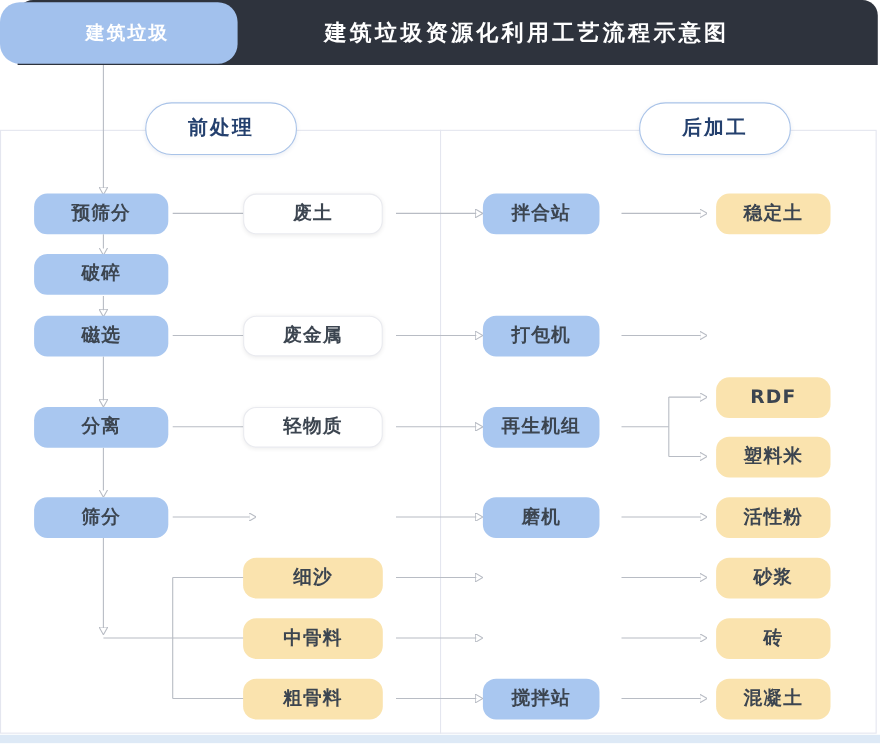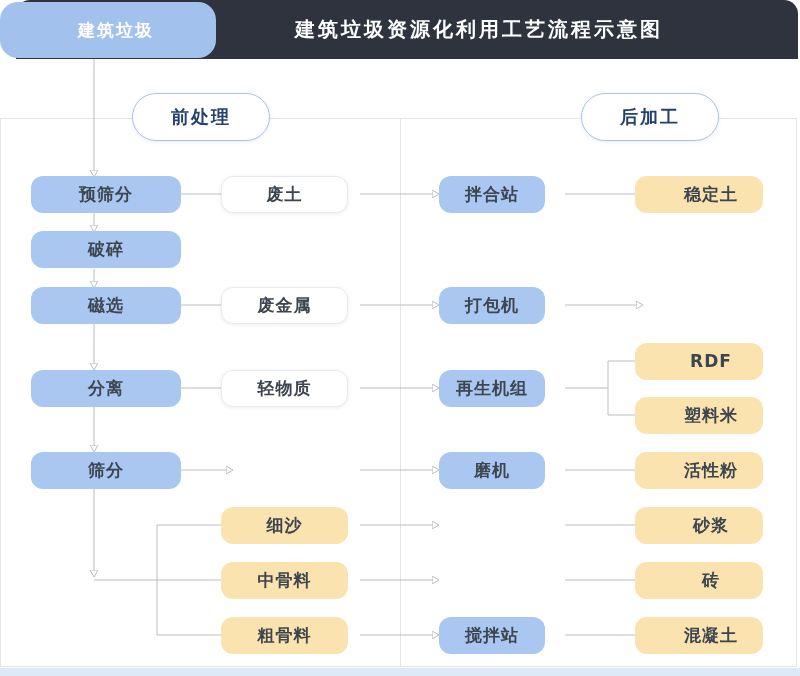--- a/index.html
+++ b/index.html
@@ -43,21 +43,21 @@
   }
   .sec-pre{left:132px;} .sec-post{left:533px;margin-left:48px;}
   
   .wires{position:absolute;left:0;top:0;width:800px;height:676px;z-index:2;pointer-events:none;}
   .wires path{stroke:var(--line-gray);stroke-width:1;fill:none;}
   
   .node{
     position:absolute;height:37px;line-height:37px;text-align:center;border-radius:12px;
     font-size:17px;font-weight:600;color:var(--node-text);z-index:3;letter-spacing:1px;
   }
-  .c1{left:31px;width:150px;} .c2{left:221px;width:127px;} .c3{left:439px;width:106px;} .c4{left:635px;width:104px;padding-left:24px;}
+  .c1{left:31px;width:122px;} .c2{left:221px;width:127px;} .c3{left:439px;width:106px;} .c4{left:651px;width:104px;}
   .blue{background:var(--node-blue);}
   .yellow{background:var(--node-yellow);}
   .white{background:#fff;border:1px solid #e9eaef;line-height:35px;box-shadow:0 1px 4px rgba(0,0,0,.07);box-sizing:border-box;}
 </style>
 </head>
 <body>
 
 <div class="canvas">
 
   <div class="titlebar">

